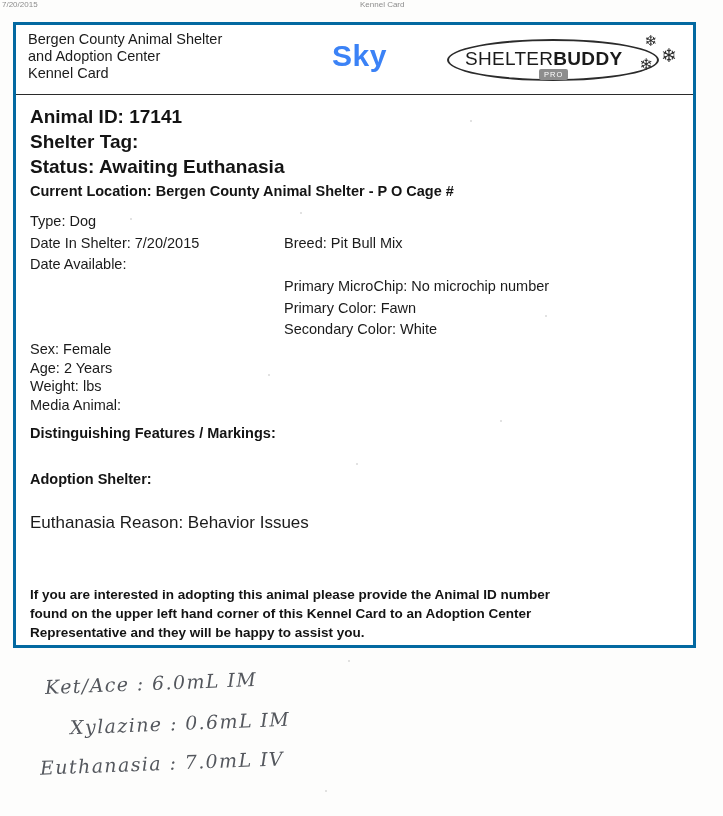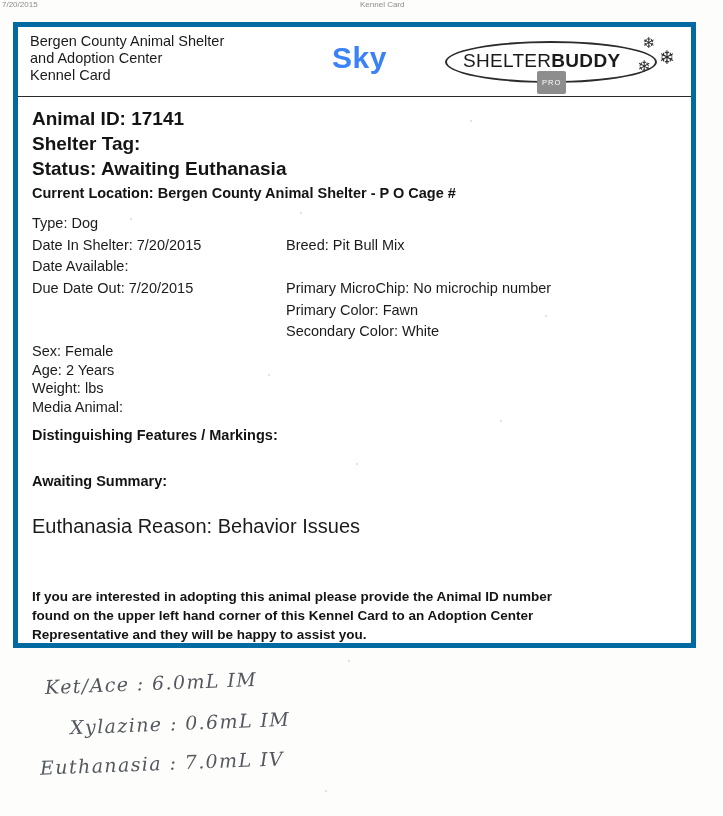--- a/index.html
+++ b/index.html
@@ -41,21 +41,21 @@
     left: 360px; top: 0;
   }
 
   
   .kennel-card {
     position: absolute;
     left: 13px;
     top: 22px;
     width: 683px;
     height: 626px;
-    border: 5px solid #0369a1;
+    border: 3px solid #0369a1;
     box-sizing: border-box;
     background: #ffffff;
   }
 
   .card-header {
     position: relative;
     height: 70px;
     border-bottom: 1px solid #2b2b2b;
     box-sizing: border-box;
   }
@@ -107,21 +107,21 @@
   }
   .logo-pro {
     position: absolute;
     left: 92px;
     top: 36px;
     font-size: 7.5px;
     letter-spacing: 1px;
     color: #3a3a3a;
     background: #8d8d8d;
     color: #fff;
-    padding: 7px 5px;
+    padding: 1px 5px;
     border-radius: 2px;
   }
   .paw {
     position: absolute;
     color: #2b2b2b;
     font-size: 17px;
     line-height: 1;
   }
   .paw.p1 { right: 22px; top: 0px; font-size: 15px; }
   .paw.p2 { right: 2px;  top: 13px; font-size: 19px; }
@@ -191,21 +191,21 @@
     left: 14px;
     top: 446px;
     font-size: 14.5px;
     font-weight: bold;
     color: #141414;
   }
   .euth-reason {
     position: absolute;
     left: 14px;
     top: 488px;
-    font-size: 20px;
+    font-size: 17px;
   }
 
   .footer-note {
     position: absolute;
     left: 14px;
     top: 560px;
     width: 650px;
     font-size: 13.5px;
     font-weight: bold;
     line-height: 19px;
@@ -303,24 +303,20 @@
       <span>Dog</span>
     </div>
     <div>
       <span>Date In Shelter:</span>
       <span>7/20/2015</span>
     </div>
     <div>
       <span>Date Available:</span>
       <span></span>
     </div>
-    <div>
-      <span>Due Date Out:</span>
-      <span>7/20/2015</span>
-    </div>
   </div>
 
   <div class="col-right">
     <div>
       <span>Breed:</span>
       <span>Pit Bull  Mix</span>
     </div>
   </div>
 
   <div class="col-right2">
@@ -351,21 +347,21 @@
       <span>Weight:</span>
       <span>lbs</span>
     </div>
     <div>
       <span>Media Animal:</span>
       <span></span>
     </div>
   </div>
 
   <div class="section-dist">Distinguishing Features / Markings:</div>
-  <div class="section-adopt">Awaiting Summary:</div>
+  <div class="section-adopt">Adoption Shelter:</div>
 
   <div class="euth-reason">
     <span>Euthanasia Reason:</span>
     <span>Behavior Issues</span>
   </div>
 
   <div class="footer-note">
     <div>If you are interested in adopting this animal please provide the Animal ID number</div>
     <div>found on the upper left hand corner of this Kennel Card to an Adoption Center</div>
     <div>Representative and they will be happy to assist you.</div>

